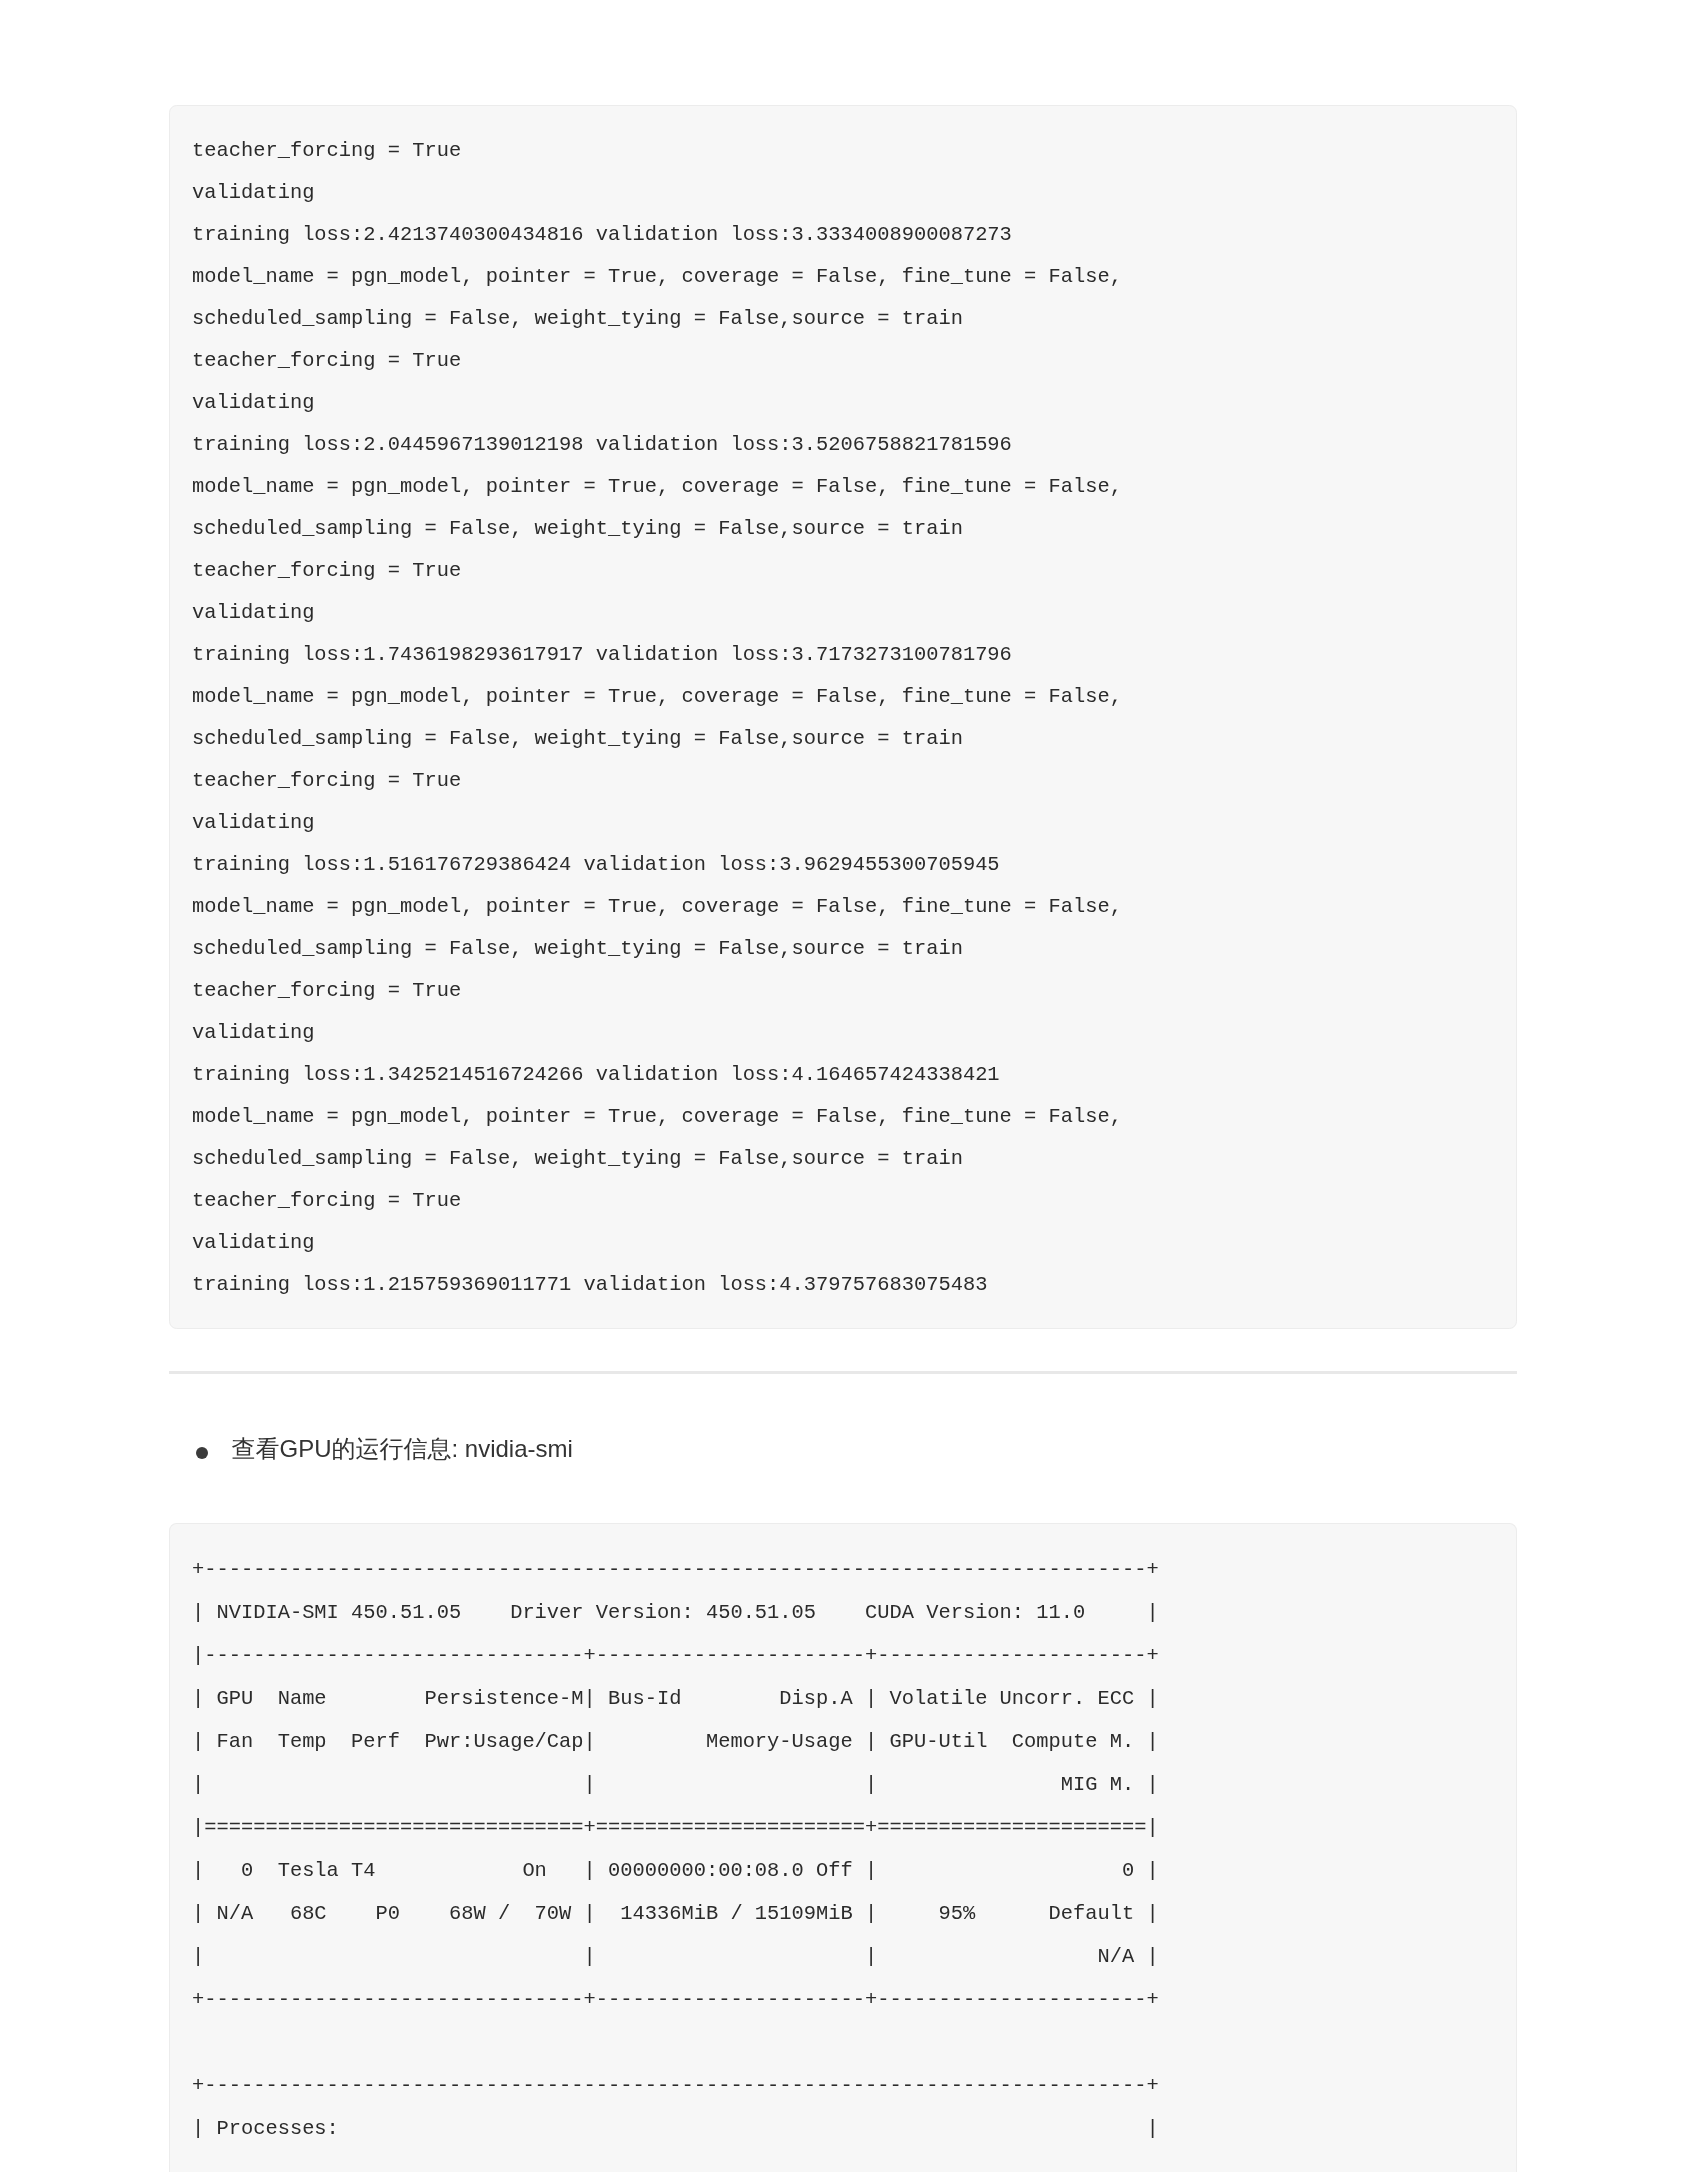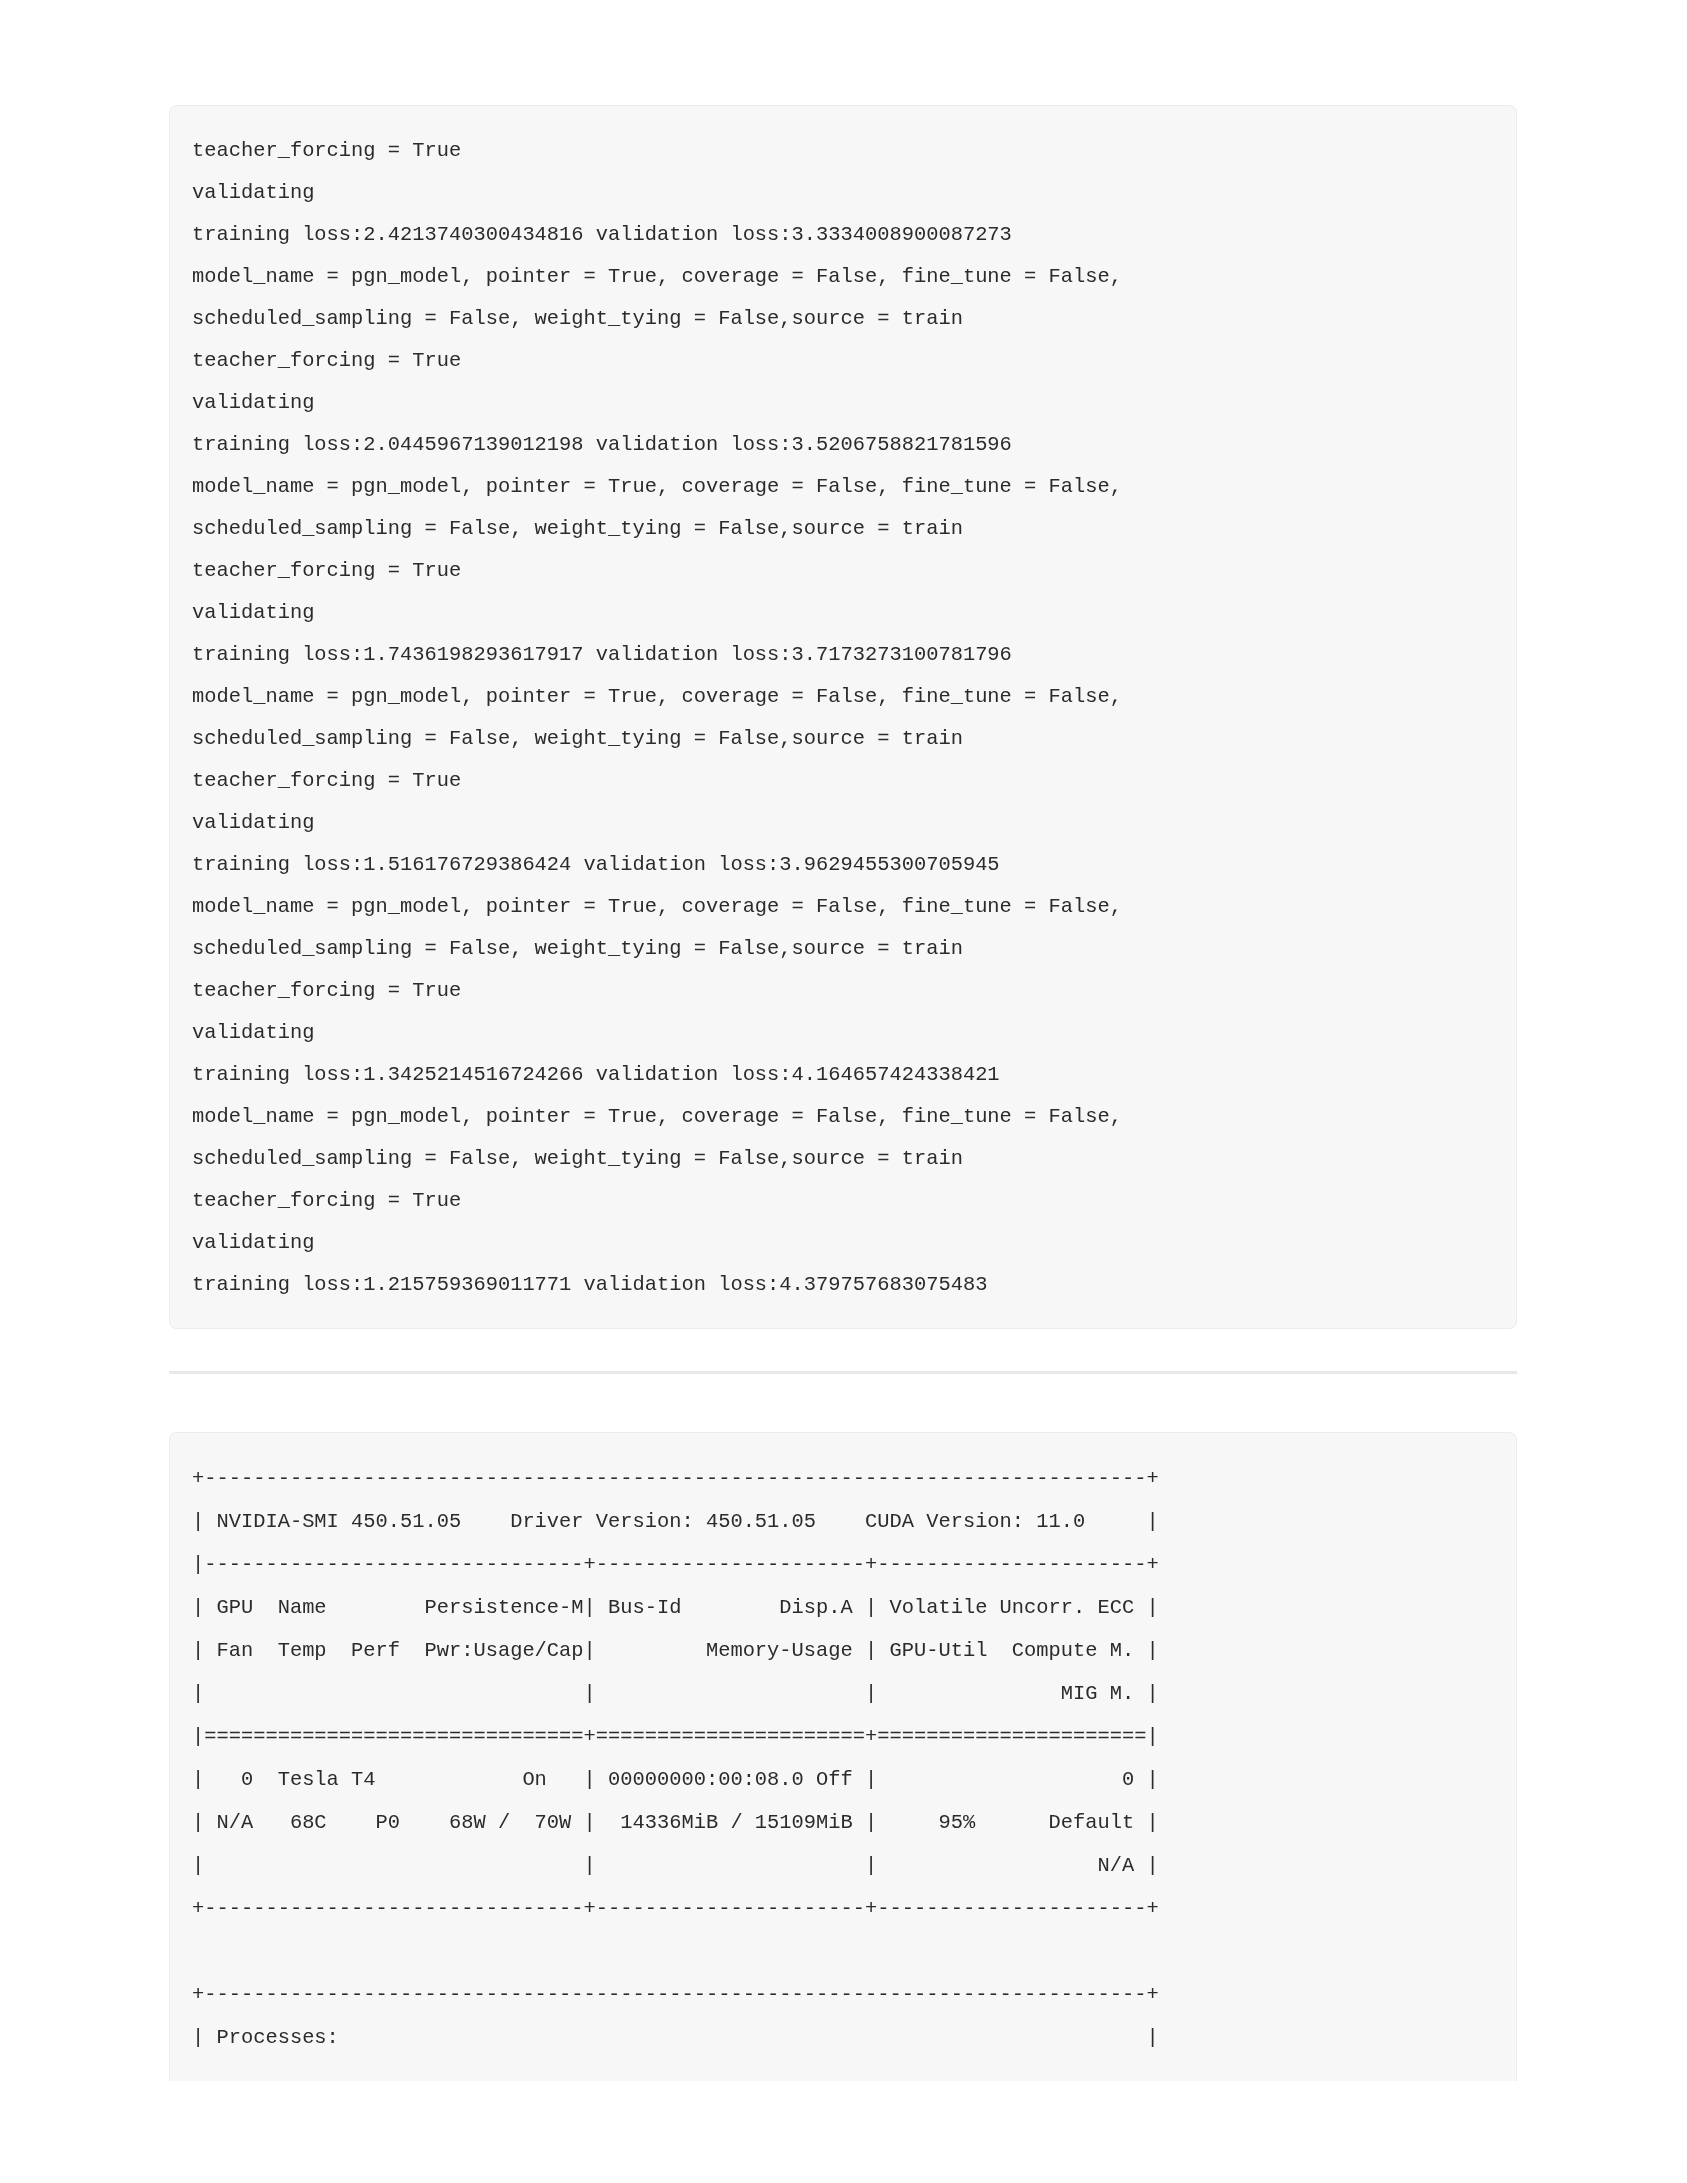--- a/index.html
+++ b/index.html
@@ -148,20 +148,26 @@
 scheduled_sampling = False, weight_tying = False,source = train
 teacher_forcing = True
 validating
 training loss:1.215759369011771 validation loss:4.379757683075483</pre>
     </div>
 
     <div class="divider-wrap">
       <hr class="divider">
     </div>
 
+    <ul class="bullet-list">
+      <li class="bullet-item">
+        <span class="bullet-dot"></span>
+        <span class="bullet-text">查看GPU的运行信息: nvidia-smi</span>
+      </li>
+    </ul>
 
     <div class="bullet-gap"></div>
 
     <div id="smi-block" class="code-block">
       <pre>+-----------------------------------------------------------------------------+
 | NVIDIA-SMI 450.51.05    Driver Version: 450.51.05    CUDA Version: 11.0     |
 |-------------------------------+----------------------+----------------------+
 | GPU  Name        Persistence-M| Bus-Id        Disp.A | Volatile Uncorr. ECC |
 | Fan  Temp  Perf  Pwr:Usage/Cap|         Memory-Usage | GPU-Util  Compute M. |
 |                               |                      |               MIG M. |

